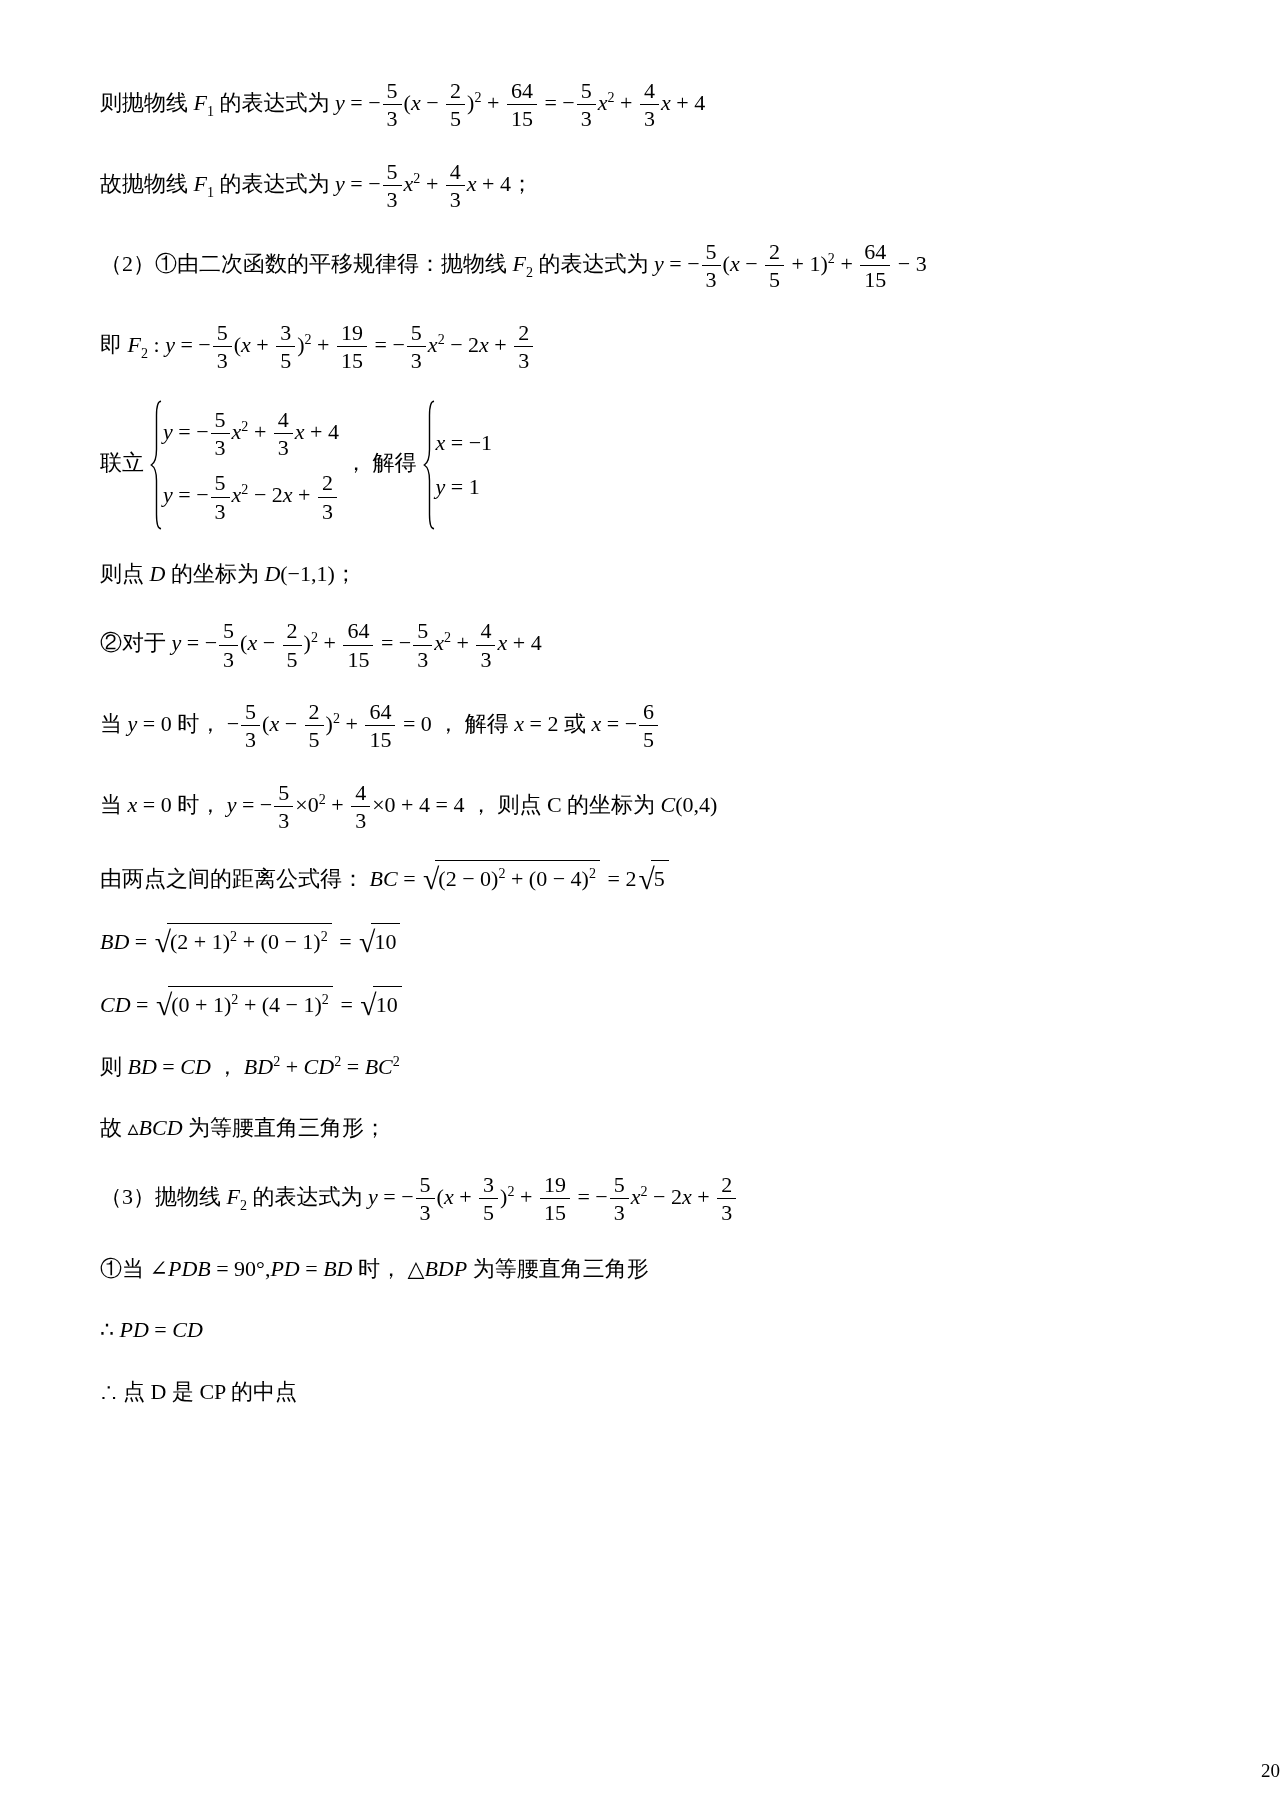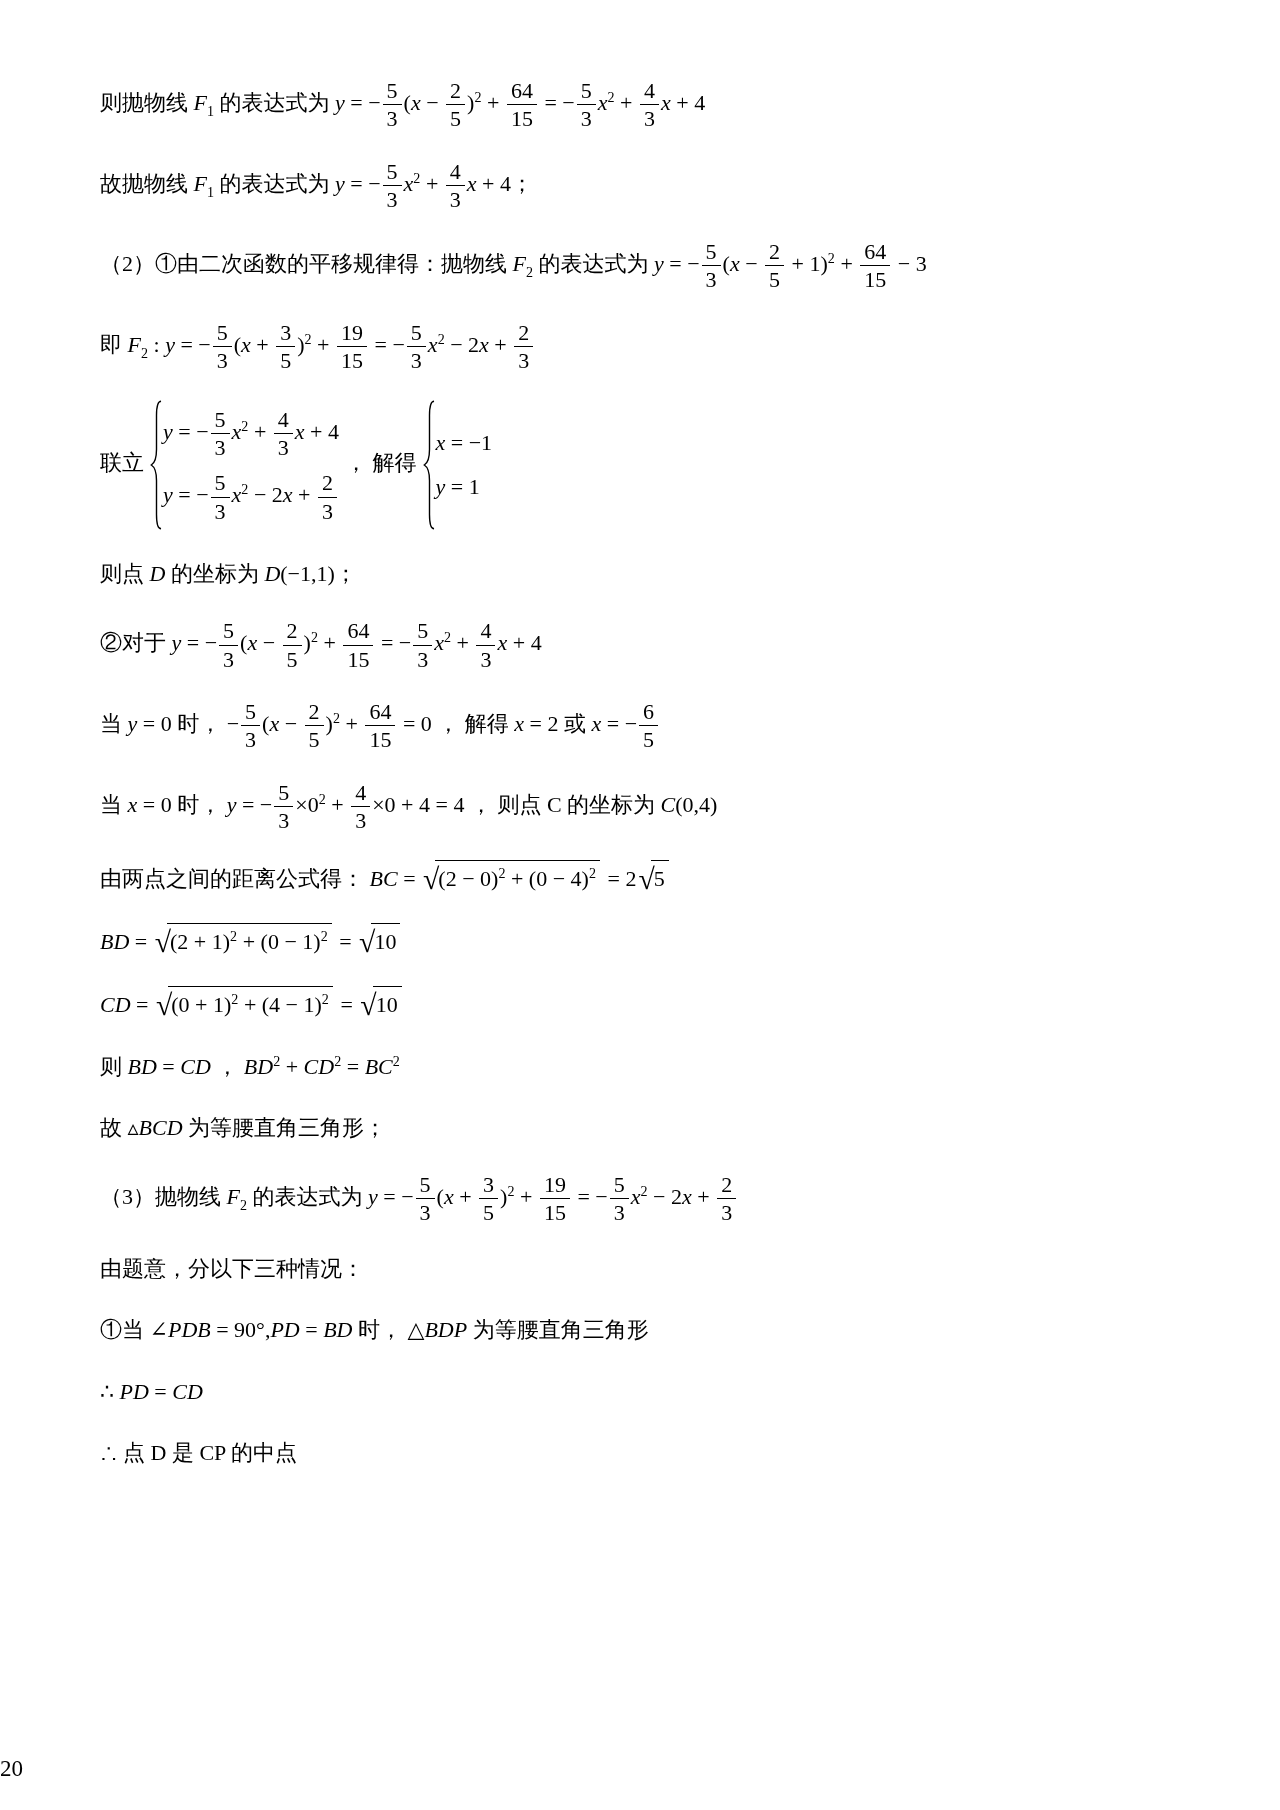--- a/index.html
+++ b/index.html
@@ -59,22 +59,22 @@
     vertical-align:middle;
     margin:0 6px;
   }
   .brace-svg{width:13px;align-self:stretch;height:auto;}
   .rows{display:inline-flex;flex-direction:column;justify-content:center;}
   .row{display:block;margin:5px 0;}
   .page-number{
     position:absolute;
     left:0;right:0;
     bottom:28px;
-    text-align:left;
-    font-size:23px;
+    text-align:right;
+    font-size:19px;
   }
 </style>
 </head>
 <body>
 
 <div class="page">
   <main class="content">
       <div class="line"><span class="up">则抛物线 </span><span class="it">F</span><sub>1</sub><span class="up"> 的表达式为 </span><span class="it">y</span><span class="up"> = −</span><span class="frac"><span class="num">5</span><span class="den">3</span></span><span class="up">(</span><span class="it">x</span><span class="up"> − </span><span class="frac"><span class="num">2</span><span class="den">5</span></span><span class="up">)</span><sup>2</sup><span class="up"> + </span><span class="frac"><span class="num">64</span><span class="den">15</span></span><span class="up"> = −</span><span class="frac"><span class="num">5</span><span class="den">3</span></span><span class="it">x</span><sup>2</sup><span class="up"> + </span><span class="frac"><span class="num">4</span><span class="den">3</span></span><span class="it">x</span><span class="up"> + 4</span></div>
       <div class="line"><span class="up">故抛物线 </span><span class="it">F</span><sub>1</sub><span class="up"> 的表达式为 </span><span class="it">y</span><span class="up"> = −</span><span class="frac"><span class="num">5</span><span class="den">3</span></span><span class="it">x</span><sup>2</sup><span class="up"> + </span><span class="frac"><span class="num">4</span><span class="den">3</span></span><span class="it">x</span><span class="up"> + 4；</span></div>
       <div class="line"><span class="up">（2）①由二次函数的平移规律得：抛物线 </span><span class="it">F</span><sub>2</sub><span class="up"> 的表达式为 </span><span class="it">y</span><span class="up"> = −</span><span class="frac"><span class="num">5</span><span class="den">3</span></span><span class="up">(</span><span class="it">x</span><span class="up"> − </span><span class="frac"><span class="num">2</span><span class="den">5</span></span><span class="up"> + 1)</span><sup>2</sup><span class="up"> + </span><span class="frac"><span class="num">64</span><span class="den">15</span></span><span class="up"> − 3</span></div>
@@ -99,19 +99,18 @@
       <div class="line"><span class="up">则点 </span><span class="it">D</span><span class="up"> 的坐标为 </span><span class="it">D</span><span class="up">(−1,1)；</span></div>
       <div class="line"><span class="up">②对于 </span><span class="it">y</span><span class="up"> = −</span><span class="frac"><span class="num">5</span><span class="den">3</span></span><span class="up">(</span><span class="it">x</span><span class="up"> − </span><span class="frac"><span class="num">2</span><span class="den">5</span></span><span class="up">)</span><sup>2</sup><span class="up"> + </span><span class="frac"><span class="num">64</span><span class="den">15</span></span><span class="up"> = −</span><span class="frac"><span class="num">5</span><span class="den">3</span></span><span class="it">x</span><sup>2</sup><span class="up"> + </span><span class="frac"><span class="num">4</span><span class="den">3</span></span><span class="it">x</span><span class="up"> + 4</span></div>
       <div class="line"><span class="up">当 </span><span class="it">y</span><span class="up"> = 0 时， −</span><span class="frac"><span class="num">5</span><span class="den">3</span></span><span class="up">(</span><span class="it">x</span><span class="up"> − </span><span class="frac"><span class="num">2</span><span class="den">5</span></span><span class="up">)</span><sup>2</sup><span class="up"> + </span><span class="frac"><span class="num">64</span><span class="den">15</span></span><span class="up"> = 0 ， 解得 </span><span class="it">x</span><span class="up"> = 2 或 </span><span class="it">x</span><span class="up"> = −</span><span class="frac"><span class="num">6</span><span class="den">5</span></span></div>
       <div class="line"><span class="up">当 </span><span class="it">x</span><span class="up"> = 0 时，  </span><span class="it">y</span><span class="up"> = −</span><span class="frac"><span class="num">5</span><span class="den">3</span></span><span class="up">×0</span><sup>2</sup><span class="up"> + </span><span class="frac"><span class="num">4</span><span class="den">3</span></span><span class="up">×0 + 4 = 4 ， 则点 C 的坐标为 </span><span class="it">C</span><span class="up">(0,4)</span></div>
       <div class="line"><span class="up">由两点之间的距离公式得：  </span><span class="it">BC</span><span class="up"> = </span><span class="sqrt"><span class="rad">√</span><span class="radbody"><span class="up">(2 − 0)</span><sup>2</sup><span class="up"> + (0 − 4)</span><sup>2</sup></span></span><span class="up"> = 2</span><span class="sqrt"><span class="rad">√</span><span class="radbody"><span class="up">5</span></span></span></div>
       <div class="line"><span class="it">BD</span><span class="up"> = </span><span class="sqrt"><span class="rad">√</span><span class="radbody"><span class="up">(2 + 1)</span><sup>2</sup><span class="up"> + (0 − 1)</span><sup>2</sup></span></span><span class="up"> = </span><span class="sqrt"><span class="rad">√</span><span class="radbody"><span class="up">10</span></span></span></div>
       <div class="line"><span class="it">CD</span><span class="up"> = </span><span class="sqrt"><span class="rad">√</span><span class="radbody"><span class="up">(0 + 1)</span><sup>2</sup><span class="up"> + (4 − 1)</span><sup>2</sup></span></span><span class="up"> = </span><span class="sqrt"><span class="rad">√</span><span class="radbody"><span class="up">10</span></span></span></div>
       <div class="line"><span class="up">则 </span><span class="it">BD</span><span class="up"> = </span><span class="it">CD</span><span class="up"> ，  </span><span class="it">BD</span><sup>2</sup><span class="up"> + </span><span class="it">CD</span><sup>2</sup><span class="up"> = </span><span class="it">BC</span><sup>2</sup></div>
       <div class="line"><span class="up">故 ▵</span><span class="it">BCD</span><span class="up"> 为等腰直角三角形；</span></div>
       <div class="line"><span class="up">（3）抛物线 </span><span class="it">F</span><sub>2</sub><span class="up"> 的表达式为 </span><span class="it">y</span><span class="up"> = −</span><span class="frac"><span class="num">5</span><span class="den">3</span></span><span class="up">(</span><span class="it">x</span><span class="up"> + </span><span class="frac"><span class="num">3</span><span class="den">5</span></span><span class="up">)</span><sup>2</sup><span class="up"> + </span><span class="frac"><span class="num">19</span><span class="den">15</span></span><span class="up"> = −</span><span class="frac"><span class="num">5</span><span class="den">3</span></span><span class="it">x</span><sup>2</sup><span class="up"> − 2</span><span class="it">x</span><span class="up"> + </span><span class="frac"><span class="num">2</span><span class="den">3</span></span></div>
-      <div class="line"><span class="up">由题意，分以下三种情况：</span></div>
       <div class="line"><span class="up">①当 ∠</span><span class="it">PDB</span><span class="up"> = 90°,</span><span class="it">PD</span><span class="up"> = </span><span class="it">BD</span><span class="up"> 时， △</span><span class="it">BDP</span><span class="up"> 为等腰直角三角形</span></div>
       <div class="line"><span class="up">∴ </span><span class="it">PD</span><span class="up"> = </span><span class="it">CD</span></div>
       <div class="line"><span class="up">∴ 点 D 是 CP 的中点</span></div>
     </main>
   <div class="page-number">20</div>
 </div>
 
 </body></html>

